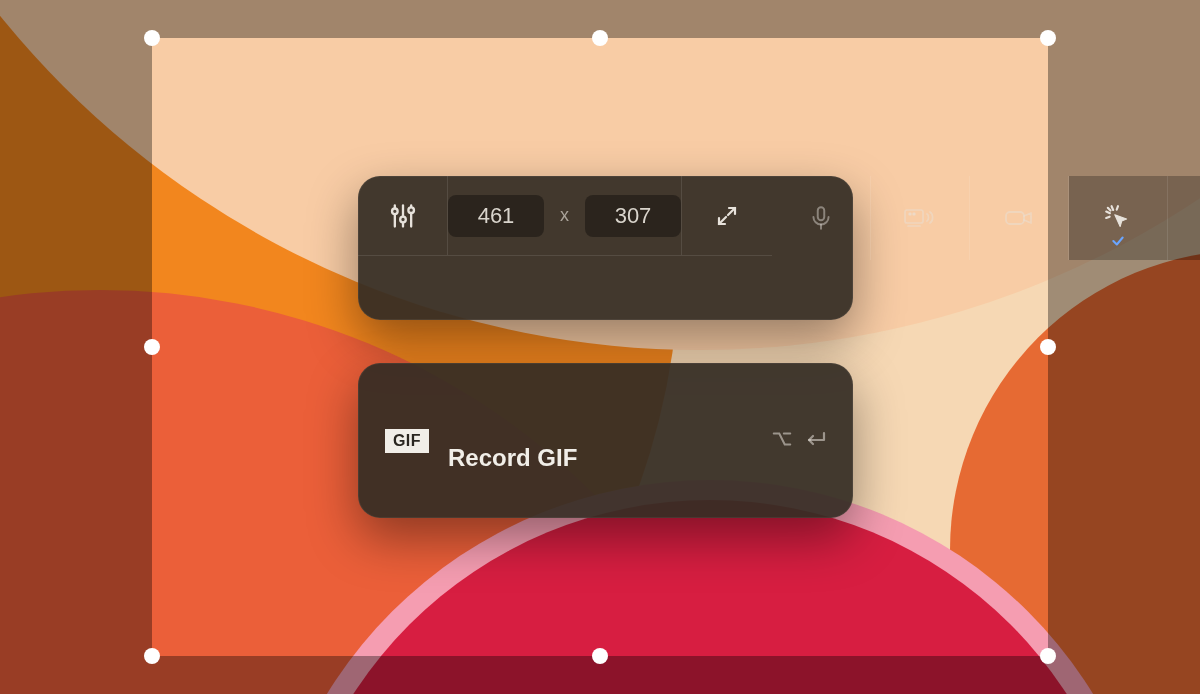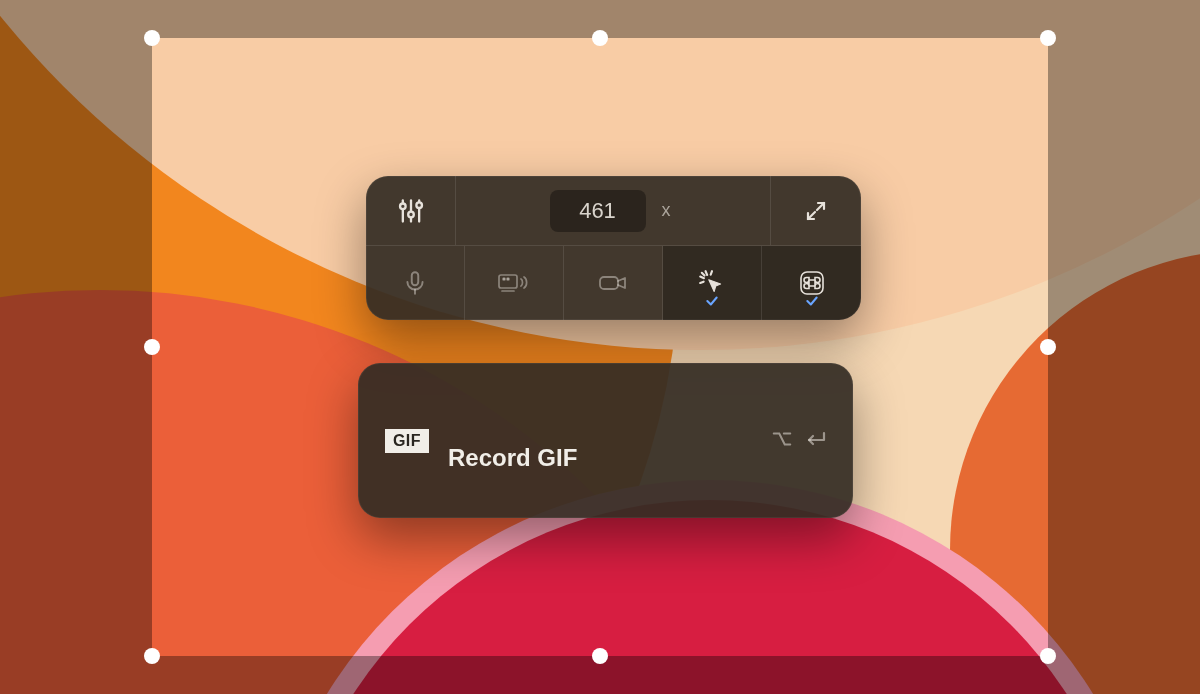--- a/index.html
+++ b/index.html
@@ -45,21 +45,21 @@
     .panel {
       position: absolute;
       background: rgba(52, 44, 36, 0.93);
       border-radius: 22px;
       box-shadow: 0 20px 50px rgba(0,0,0,0.40), 0 0 0 1px rgba(255,255,255,0.06) inset;
       color: #e7e2db;
     }
 
     .toolbar {
       left: 358px; top: 176px; width: 495px; height: 144px;
-      display: flex; flex-direction: column; margin-left: 8px;
+      display: flex; flex-direction: row;
     }
     .tb-row { display: flex; align-items: stretch; }
     .tb-row1 { height: 80px; border-bottom: 1px solid rgba(255,255,255,0.10); }
     .tb-row2 { height: 84px; }
 
     .tb-cell {
       display: flex; align-items: center; justify-content: center;
       position: relative;
     }
     .divider-r { border-right: 1px solid rgba(255,255,255,0.10); }
@@ -141,20 +141,21 @@
           <line x1="12" y1="3" x2="12" y2="21"></line>
             <circle cx="12" cy="15" r="2.4" fill="#4a4138" stroke="currentColor"></circle>
           <line x1="19" y1="3" x2="19" y2="21"></line>
             <circle cx="19" cy="7" r="2.4" fill="#4a4138" stroke="currentColor"></circle>
         </svg>
       </span>
     </div>
     <div class="tb-cell cell-dims divider-r">
       <input class="dim-input" value="461" style="">
       <span class="dim-x">x</span>
+      <input class="dim-input" value="307" style="">
     </div>
     <div class="tb-cell cell-expand">
       <span class="icn">
         <svg width="24" height="24" viewBox="0 0 24 24" fill="none" stroke="currentColor" stroke-width="2.2" stroke-linecap="round">
           <path d="M14 4h6v6"></path>
             <path d="M10 20H4v-6"></path>
           <line x1="20" y1="4" x2="13" y2="11"></line>
             <line x1="4" y1="20" x2="11" y2="13"></line>
         </svg>
       </span>

